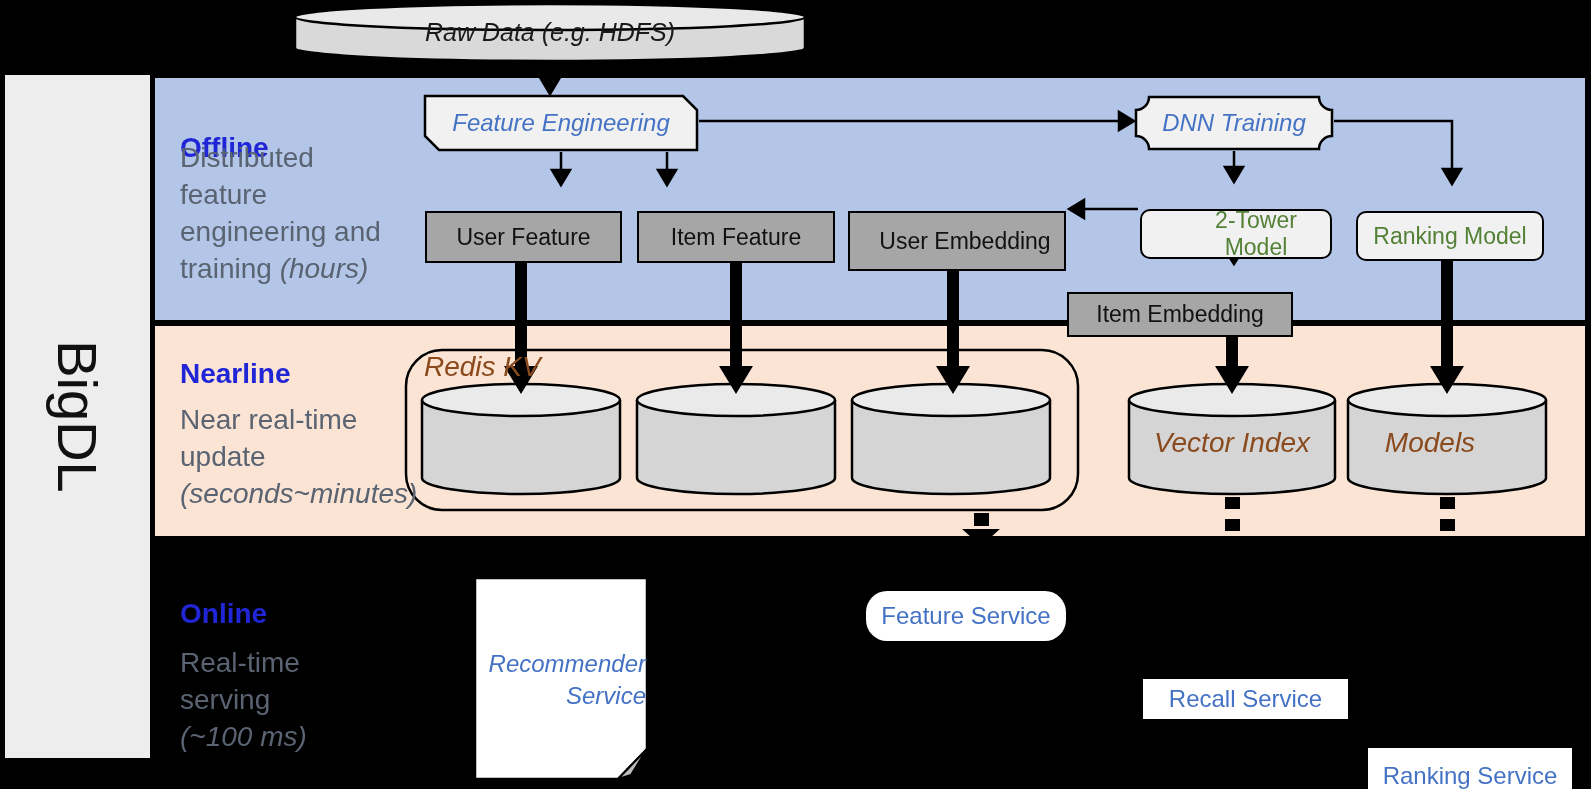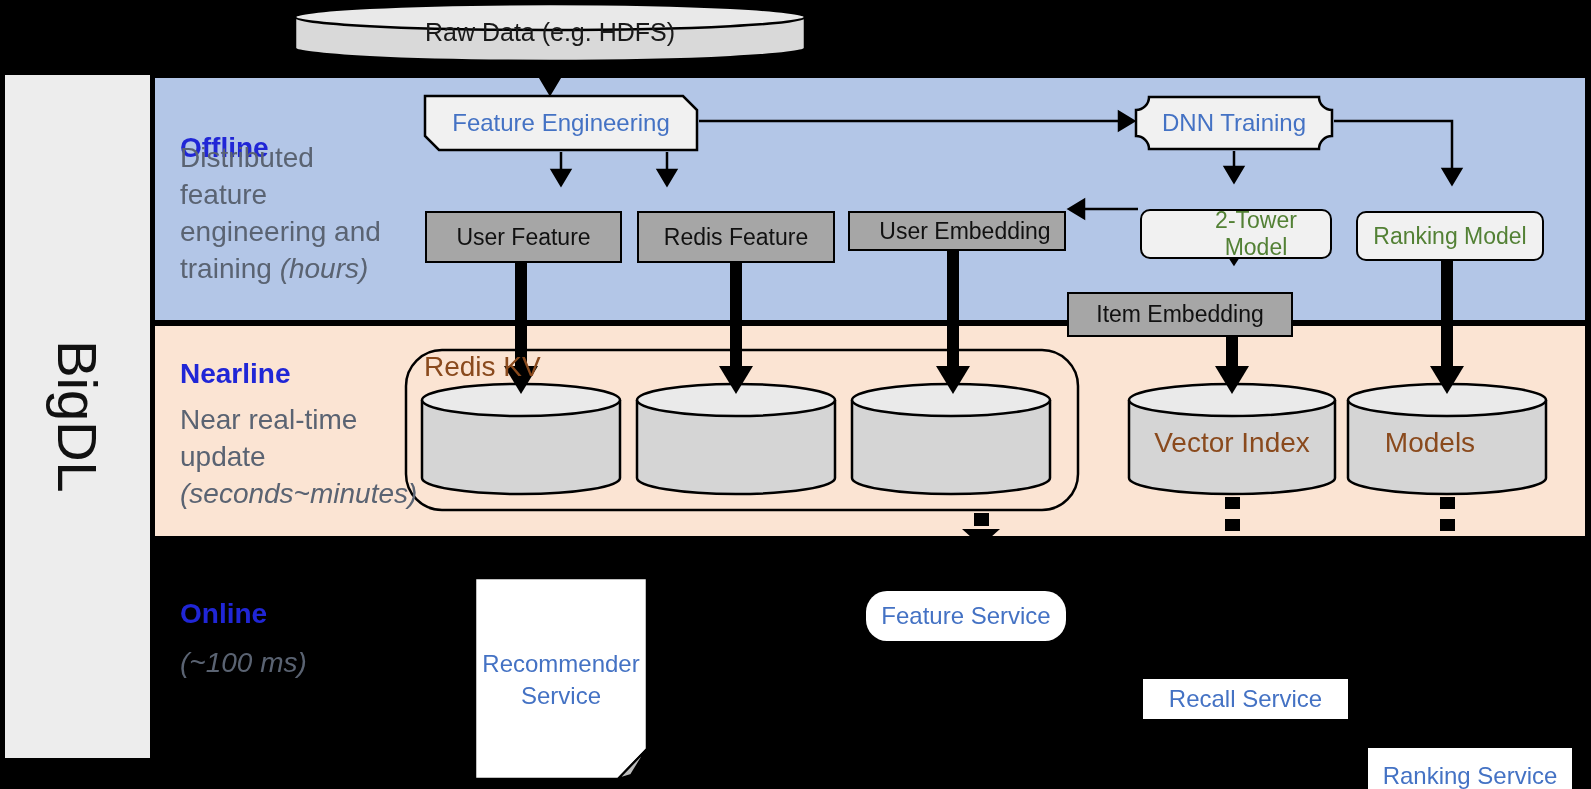--- a/index.html
+++ b/index.html
@@ -10,21 +10,21 @@
   .band-nearline{left:155px;top:326px;width:1430px;height:210px;background:var(--band-nearline,#fbe4d3);}
   .sidebar{position:absolute;left:5px;top:75px;width:145px;height:683px;background:var(--sidebar-bg,#ededed);
            display:flex;align-items:center;justify-content:center;}
   .sidebar .brand{transform:rotate(90deg);font-size:56px;color:#111;white-space:nowrap;}
   svg.layer{position:absolute;left:0;top:0;width:1591px;height:789px;pointer-events:none;}
   .node{position:absolute;display:flex;align-items:center;justify-content:center;text-align:center;box-sizing:border-box;margin-top:26px;}
   .gray-node{background:var(--gray-node,#a6a6a6);border:2.5px solid #000;color:#111;font-size:23px;}
   .round-node{background:var(--light-node,#f1f1f1);border:2.5px solid #000;border-radius:10px;
               color:var(--node-green,#538135);font-size:23px;}
   .service-node{background:#fff;color:var(--node-blue,#4472c4);font-size:24px;}
-  .overlay-label{position:absolute;display:flex;align-items:center;justify-content:center;text-align:center;}
+  .overlay-label{position:absolute;display:flex;align-items:center;justify-content:center;text-align:right;font-style:italic;}
   .blue-label{color:var(--node-blue,#4472c4);font-size:24px;}
   .brown-label{color:var(--node-brown,#8a4a1d);font-size:28px;}
   .raw-label{color:#1a1a1a;font-size:25px;}
   .zone-title{position:absolute;font-size:28px;font-weight:600;color:var(--title-blue,#2026d6);}
   .zone-desc{position:absolute;font-size:28px;line-height:1.32;color:var(--desc-gray,#5a6372);white-space:pre-line;}
   .zone-desc .em{font-style:italic;}
 </style>
 </head>
 <body>
 
@@ -123,23 +123,23 @@
       <polygon points="1052,617 1068,601 1069,617"></polygon>
       <polygon points="1334,707 1350,691 1351,707"></polygon>
       <polygon points="1558,780 1574,764 1575,780"></polygon>
     </g>
   </svg>
 
   <div class="node gray-node" style="left:425px;top:185px;width:197px;height:52px;">
     <span>User Feature</span>
   </div>
   <div class="node gray-node" style="left:637px;top:185px;width:198px;height:52px;">
-    <span>Redis Feature</span>
+    <span>Item Feature</span>
   </div>
-  <div class="node gray-node" style="left:848px;top:185px;width:218px;height:40px;padding-left:16px;">
+  <div class="node gray-node" style="left:848px;top:185px;width:218px;height:60px;padding-left:16px;">
     <span>User Embedding</span>
   </div>
   <div class="node gray-node" style="left:1067px;top:266px;width:226px;height:45px;">
     <span>Item Embedding</span>
   </div>
 
   <div class="node round-node" style="left:1140px;top:183px;width:192px;height:50px;padding-left:40px;">
     <span>2-Tower Model</span>
   </div>
   <div class="node round-node" style="left:1356px;top:185px;width:188px;height:50px;">
@@ -169,15 +169,17 @@
 feature
 engineering and
 training </span><span class="em">(hours)</span></div>
 
   <div class="zone-title" style="left:180px;top:358px;">Nearline</div>
   <div class="zone-desc" style="left:180px;top:402px;width:270px;"><span>Near real-time
 update
 </span><span class="em">(seconds~minutes)</span></div>
 
   <div class="zone-title" style="left:180px;top:598px;">Online</div>
-  <div class="zone-desc" style="left:180px;top:645px;width:230px;"><span class="em">(~100 ms)</span></div>
+  <div class="zone-desc" style="left:180px;top:645px;width:230px;"><span>Real-time
+serving
+</span><span class="em">(~100 ms)</span></div>
 
 </div>
 
 </body></html>

